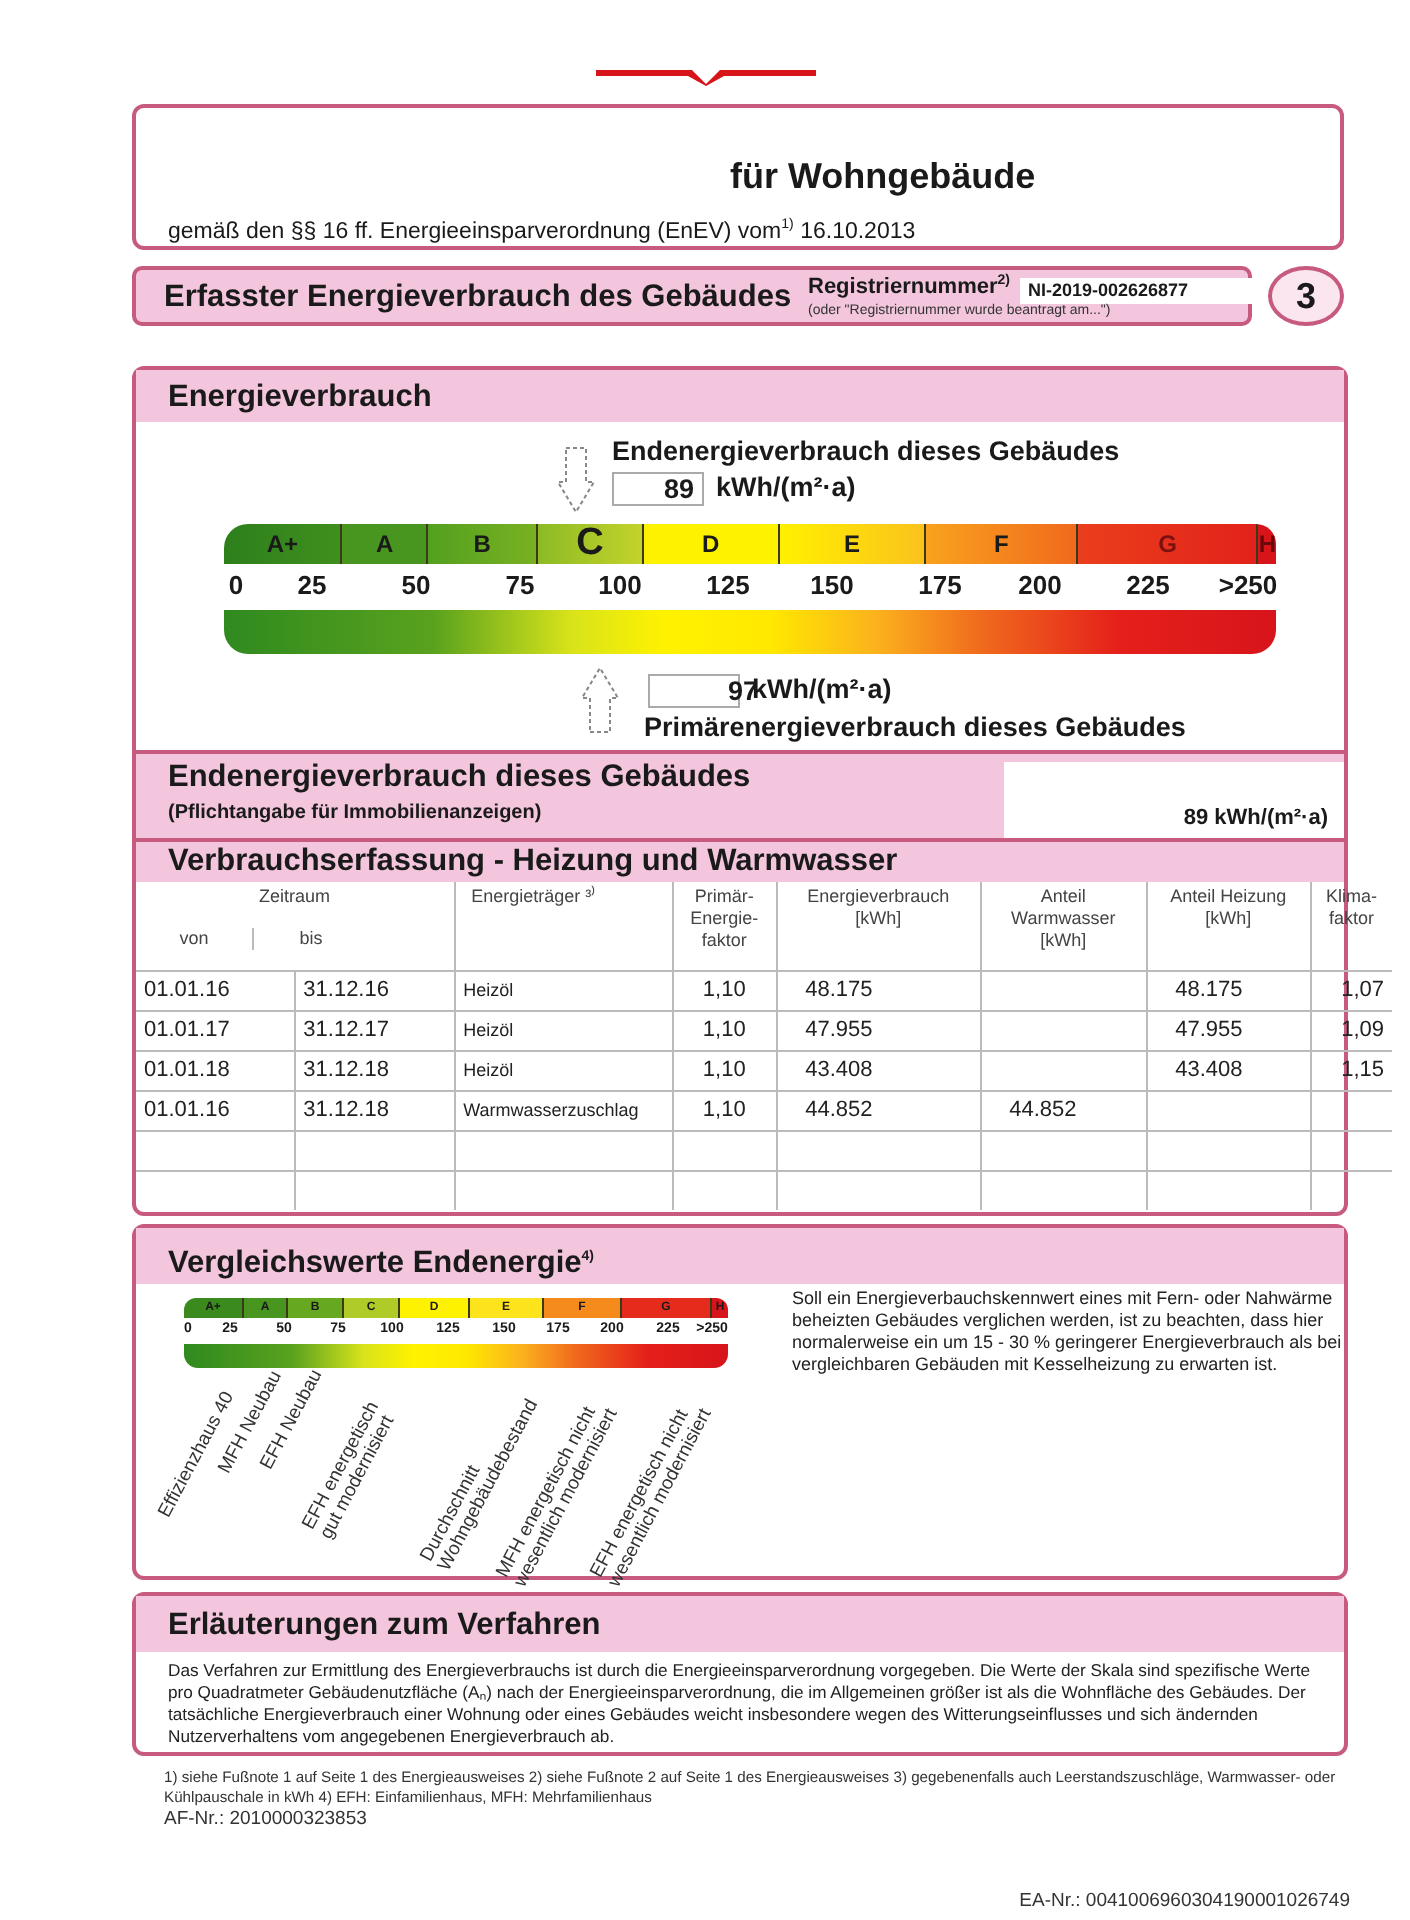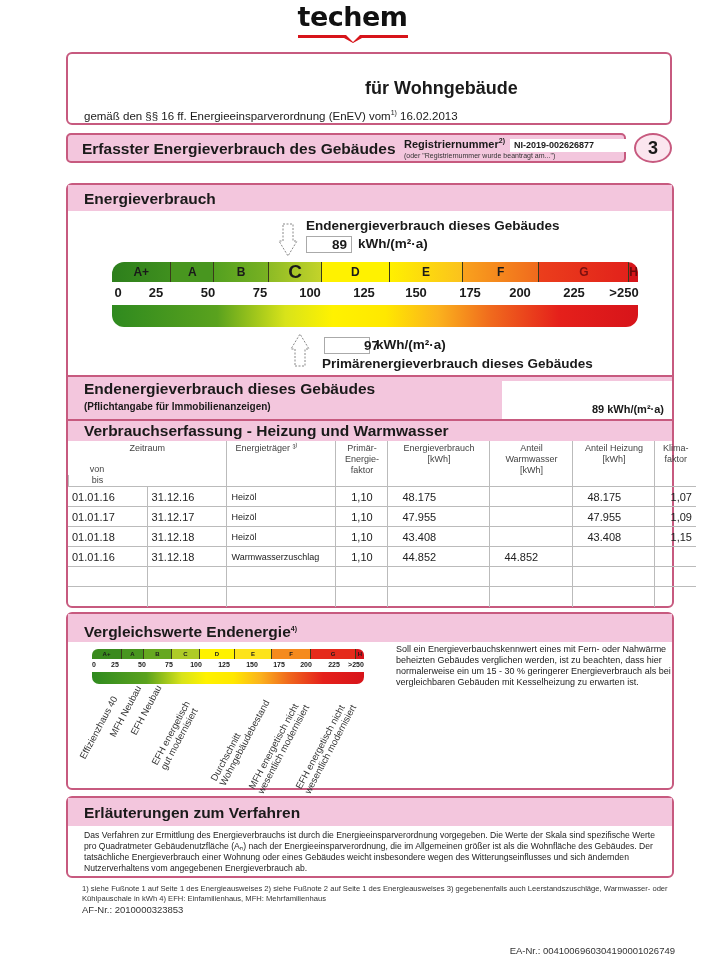--- a/index.html
+++ b/index.html
@@ -82,31 +82,30 @@
   .er-text { position: absolute; left: 16px; top: 32px; width: 580px; font-size: 8.6px; line-height: 11px; color: #222; }
 
   .footnotes { position: absolute; left: 82px; top: 884px; width: 590px; font-size: 7.6px; line-height: 10px; color: #333; }
   .afnr { position: absolute; left: 82px; top: 904px; font-size: 9.5px; color: #333; }
   .eanr { position: absolute; right: 30px; top: 904px; font-size: 9.5px; color: #333; margin-top: 41px; }
 </style>
 </head>
 <body>
 
 <div class="logo">
-  <div class="logo-text">techem</div>
   <svg class="logo-swoosh" viewBox="0 0 110 10">
     <path d="M0 2 L48 2 L55 9 L62 2 L110 2 L110 5 L64 5 L55 10 L46 5 L0 5 Z" fill="#d7141a"></path>
   </svg>
 </div>
 
 <div class="box" id="title-box">
   <div class="title-sub">für Wohngebäude</div>
   <div class="title-law">
     <span>gemäß den §§ 16 ff. Energieeinsparverordnung (EnEV) vom</span><sup>1)</sup>
-    <span>16.02.2013</span>
+    <span>16.10.2013</span>
   </div>
 </div>
 
 <div class="box" id="reg-box">
   <div class="reg-title">Erfasster Energieverbrauch des Gebäudes</div>
   <div class="reg-label"><span>Registriernummer</span><sup>2)</sup></div>
   <div class="reg-value">NI-2019-002626877</div>
   <div class="reg-note">(oder "Registriernummer wurde beantragt am...")</div>
 </div>
 <div id="page-num">3</div>
@@ -122,21 +121,21 @@
     </div>
   </div>
 
   <div id="vc-head">Verbrauchserfassung - Heizung und Warmwasser</div>
 
   <table class="cons">
     <tbody>
         <tr>
       <th colspan="2" style="width:116px; position:relative;">
         <div>Zeitraum</div>
-        <div style="display:flex; margin-top:10px;flex-direction:column;">
+        <div style="display:flex; margin-top:10px;">
           <span style="width:58px;">von</span>
           <span style="width:58px; border-left:1px solid #bbb;">bis</span>
         </div>
       </th>
       <th style="width:109px; text-align:left; padding-left:8px;">Energieträger ³⁾</th>
       <th style="width:52px; white-space:pre-line;">Primär-
 Energie-
 faktor</th>
       <th style="width:102px; white-space:pre-line;">Energieverbrauch
 [kWh]</th>

